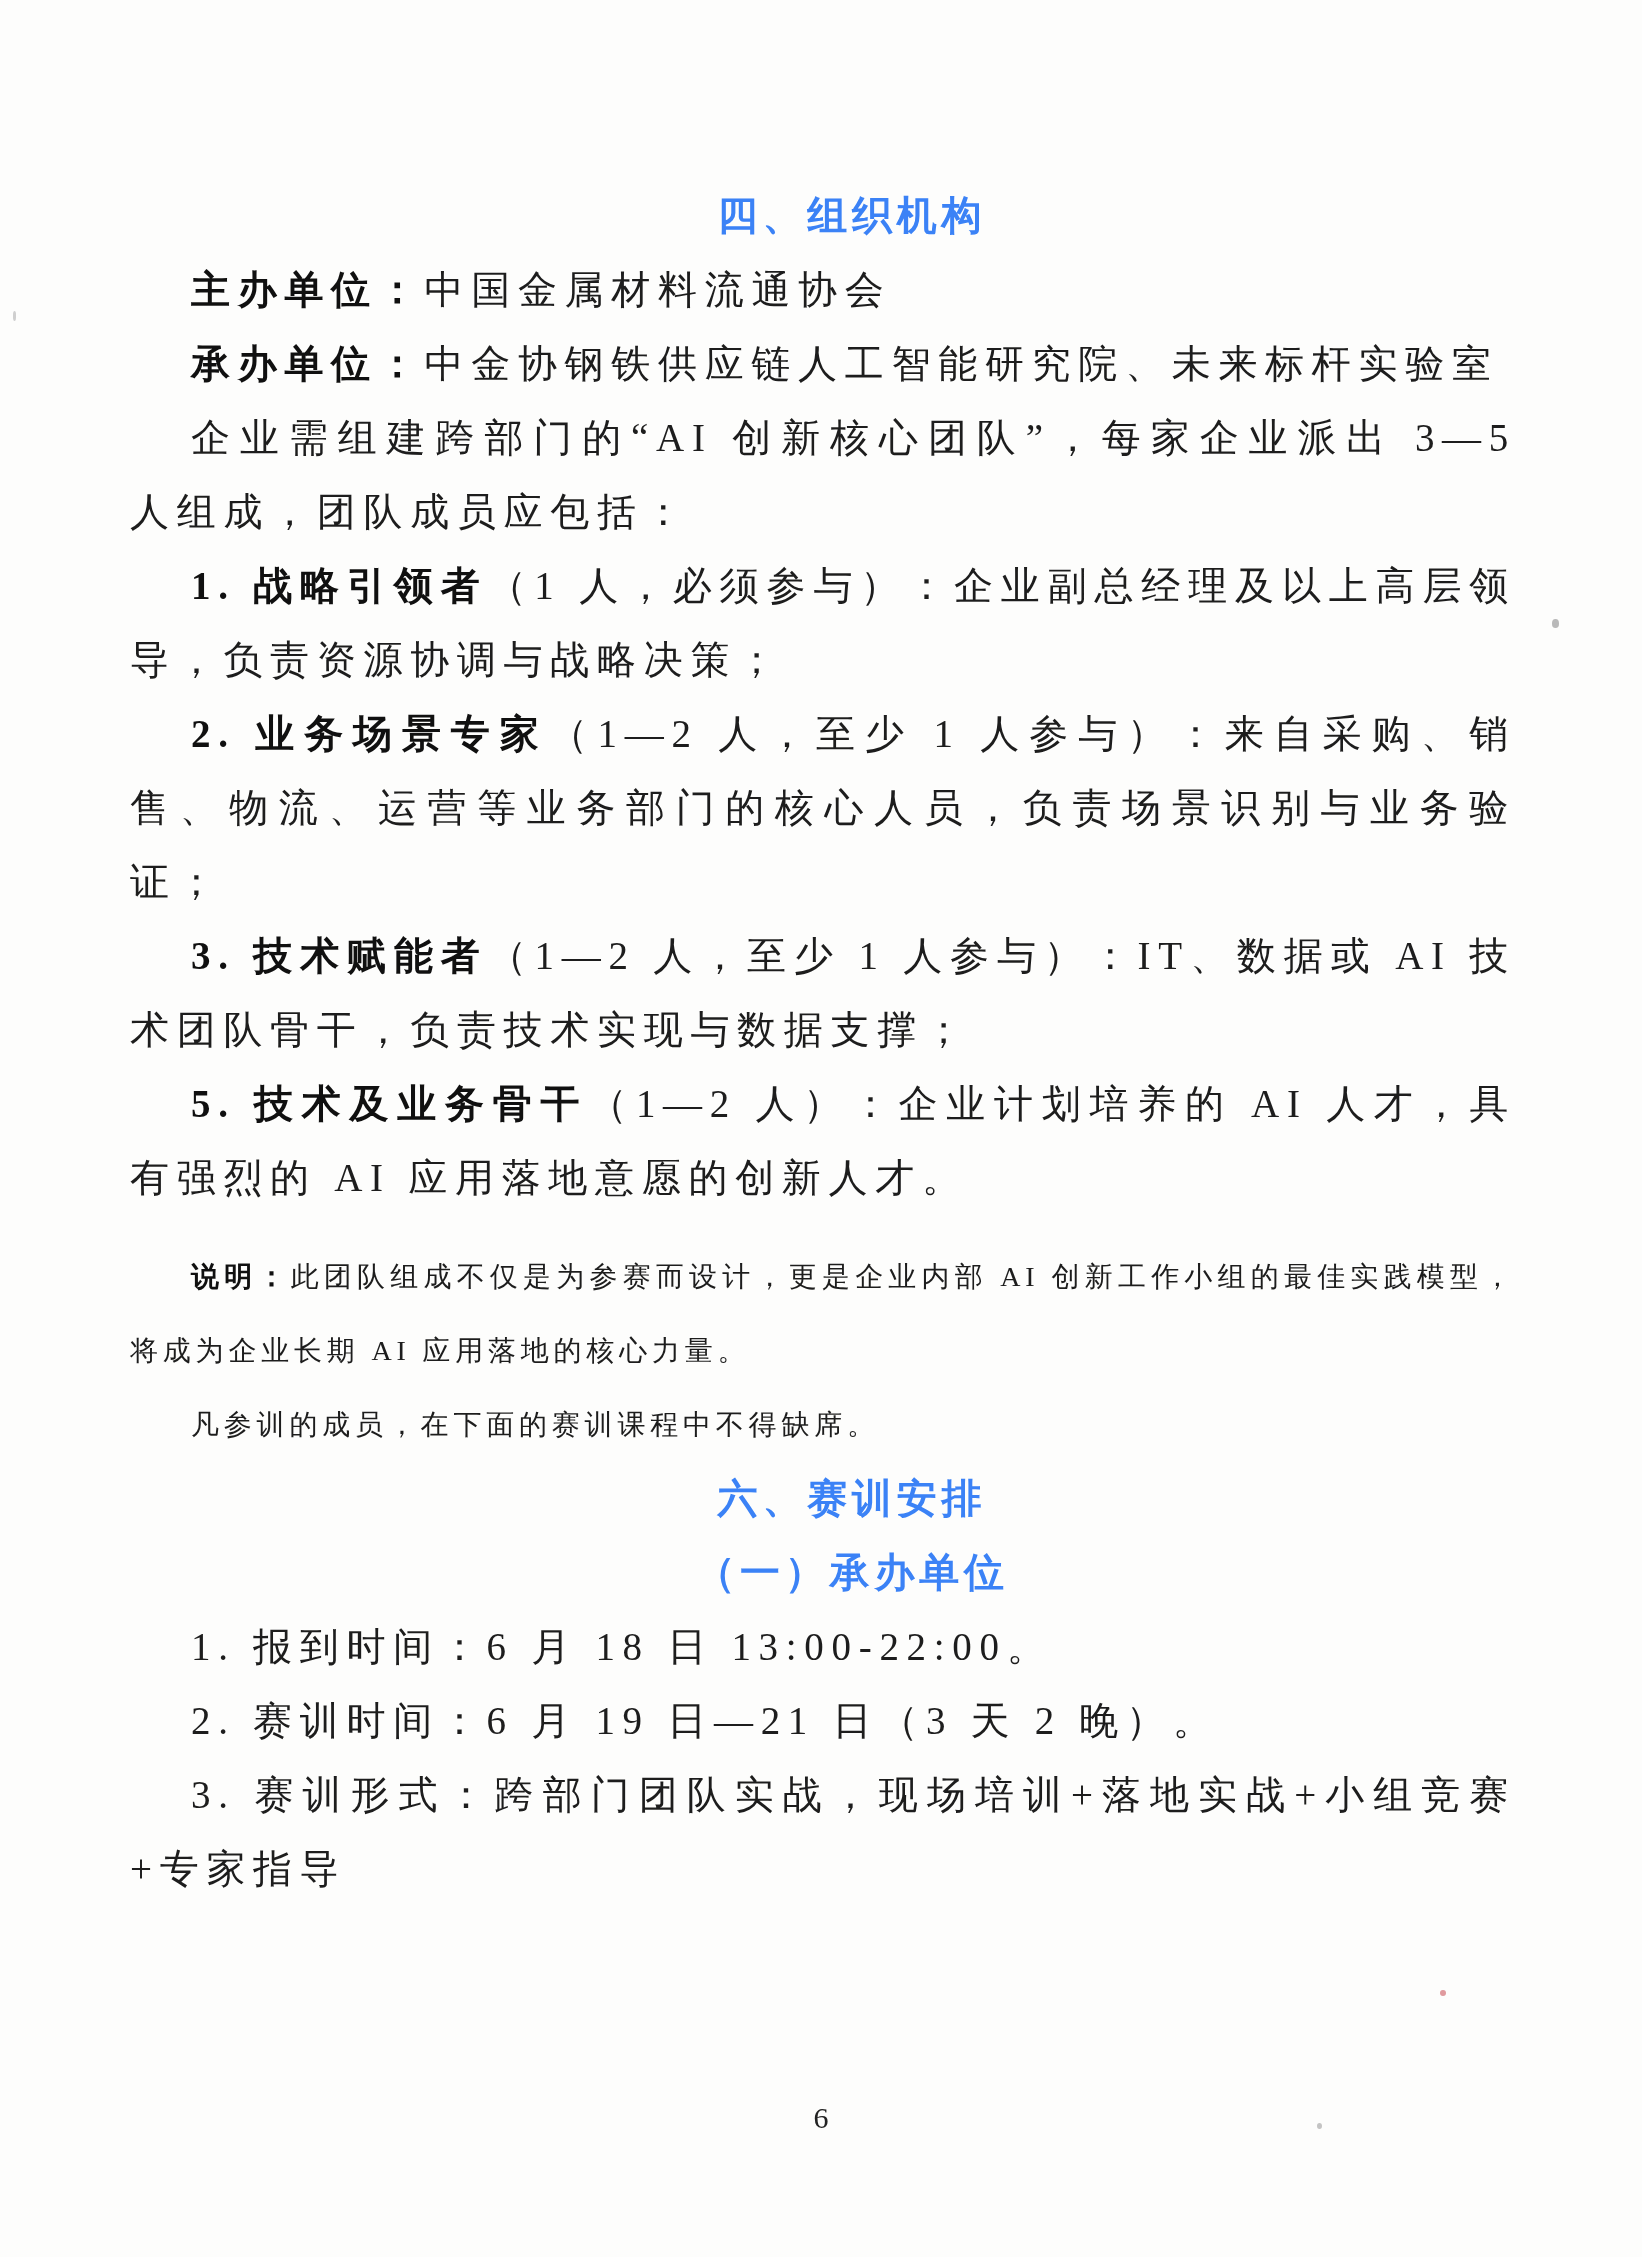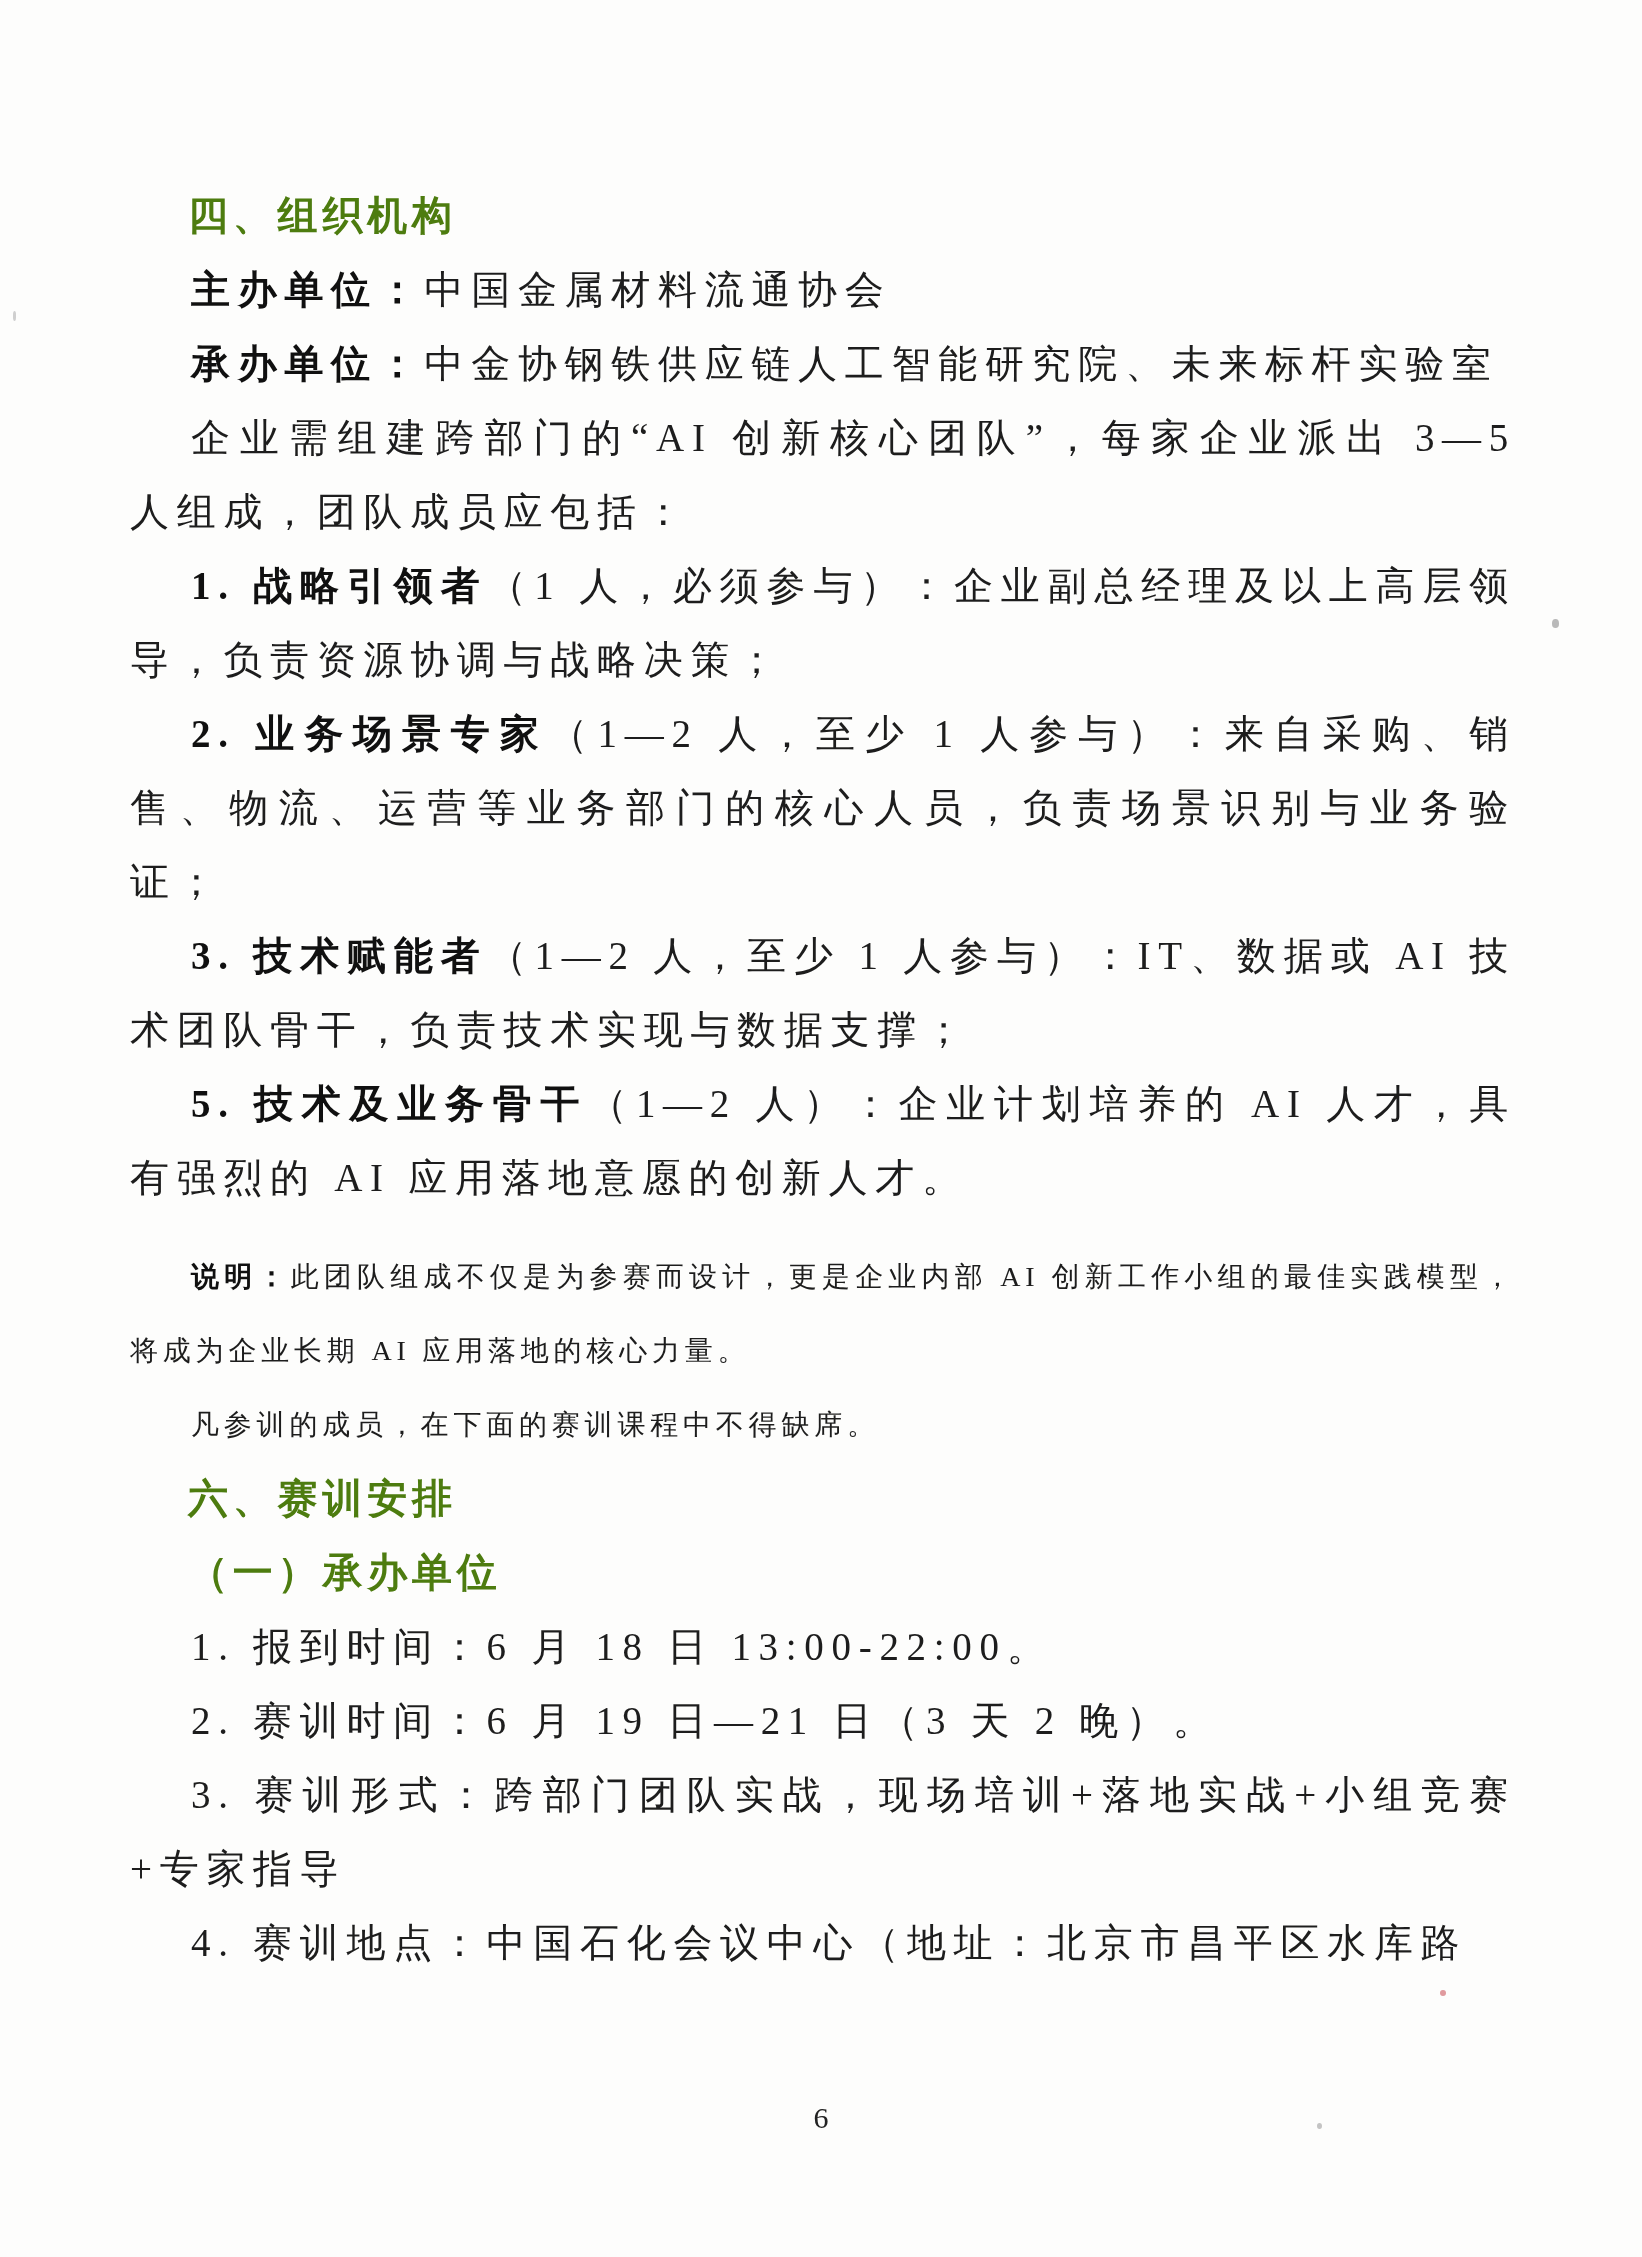--- a/index.html
+++ b/index.html
@@ -25,21 +25,22 @@
     text-indent: 61px;
     text-align: justify;
   }
   .h {
     margin: 0;
     font-size: 40px;
     line-height: 74px;
     font-weight: bold;
     letter-spacing: 4.8px;
     text-indent: 58px;
-    color: #4d7c0f;
+    color: #3b82f6;
+    text-align: center;
   }
   .b { font-weight: bold; color: #101010; margin-top: 48px; }
   .note {
     font-size: 28px;
     letter-spacing: 4.8px;
   }
   .note-first { margin-top: 25px; }
   .pagenum {
     position: absolute;
     top: 2101px; left: 0;
@@ -85,21 +86,20 @@
   <h2 class="h">六、赛训安排</h2>
 
   <h3 class="h">（一）承办单位</h3>
 
   <p class="para">1. 报到时间：6 月 18 日 13:00-22:00。</p>
 
   <p class="para">2. 赛训时间：6 月 19 日—21 日（3 天 2 晚）。</p>
 
   <p class="para">3. 赛训形式：跨部门团队实战，现场培训+落地实战+小组竞赛+专家指导</p>
 
-  <p class="para">4. 赛训地点：中国石化会议中心（地址：北京市昌平区水库路</p>
 
   <div class="pagenum">6</div>
 
   <div class="speck speck-1"></div>
   <div class="speck speck-2"></div>
   <div class="speck speck-3"></div>
   <div class="speck speck-4"></div>
 
 </div>
 

